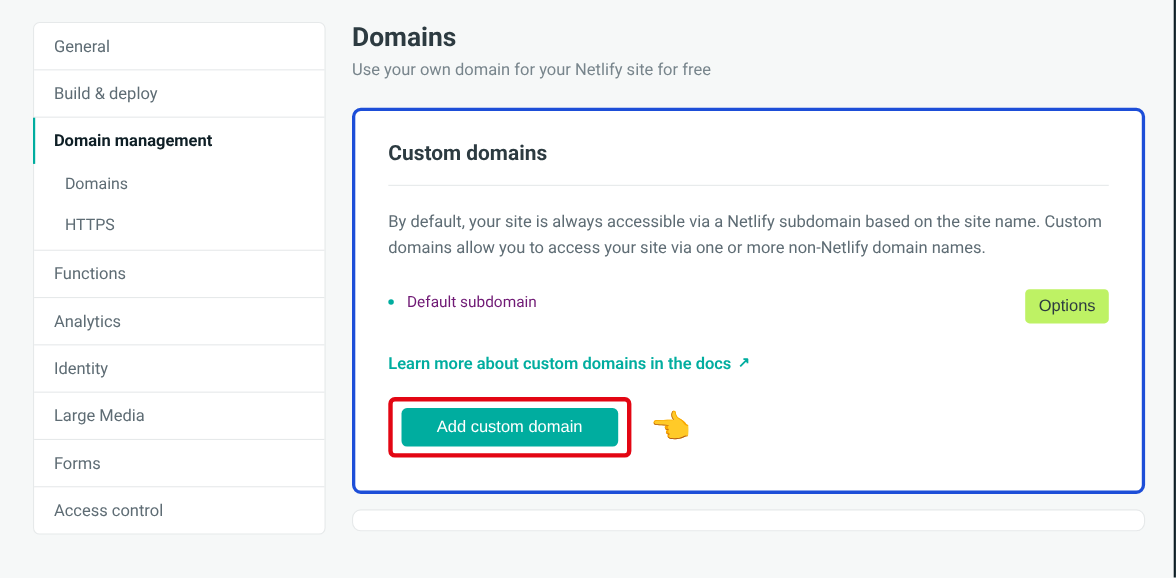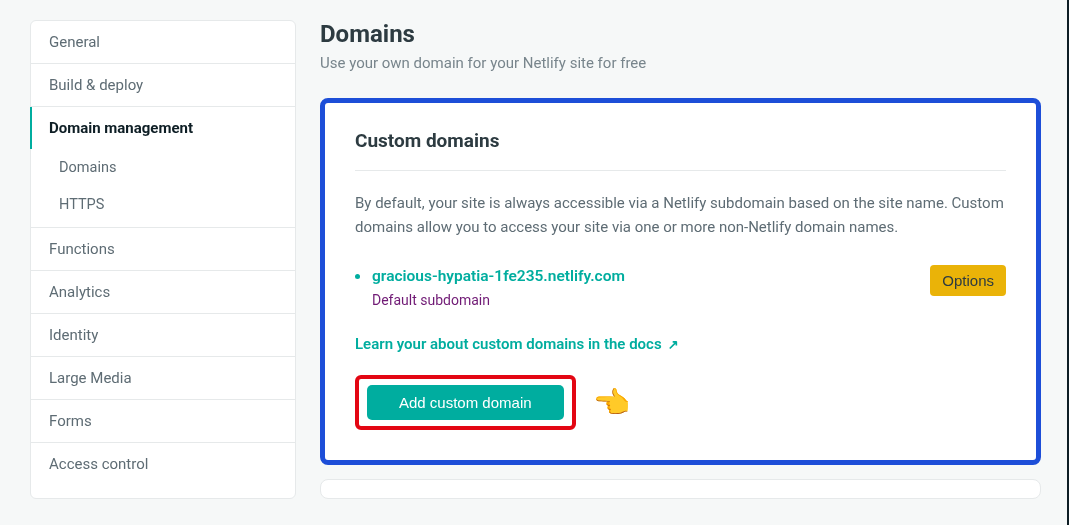--- a/index.html
+++ b/index.html
@@ -63,21 +63,21 @@
       color: #2d3b41;
       margin-bottom: 6px;
     }
     .page-subtitle {
       font-size: 15px;
       color: #78858c;
       margin-bottom: 26px;
     }
     .card {
       background: #fff;
-      border: 5px solid #1d4ed8;
+      border: 3px solid #1d4ed8;
       border-radius: 8px;
       padding: 26px 30px 30px 30px;
       margin-bottom: 14px;
     }
     .card-title {
       font-size: 19px;
       font-weight: 700;
       color: #2d3b41;
       padding-bottom: 18px;
       border-bottom: 1px solid #e6e9ea;
@@ -111,21 +111,21 @@
       font-weight: 600;
       line-height: 1.5;
       cursor: pointer;
     }
     .domain-sub {
       color: #701a75;
       font-size: 14px;
       margin-top: 4px;
     }
     .options-btn {
-      background: #eab308;
+      background: #bef264;
       border: none;
       border-radius: 4px;
       padding: 7px 12px;
       font-size: 15px;
       color: #2d3b41;
       font-weight: 500;
       cursor: pointer;
     }
     .learn-link {
       color: #00ad9f;
@@ -192,29 +192,28 @@
     <p class="page-subtitle">Use your own domain for your Netlify site for free</p>
 
     <section class="card">
       <h2 class="card-title">Custom domains</h2>
       <p class="card-desc">By default, your site is always accessible via a Netlify subdomain based on the site name. Custom domains allow you to access your site via one or more non-Netlify domain names.</p>
 
       <div class="domain-row">
         <div class="domain-left">
           <span class="bullet"></span>
           <div class="domain-info">
-            <div class="domain-link">gracious-hypatia-1fe235.netlify.com</div>
             <div class="domain-sub">Default subdomain</div>
           </div>
         </div>
         <button class="options-btn">Options</button>
       </div>
 
       <div class="learn-link">
-        <span>Learn your about custom domains in the docs</span>
+        <span>Learn more about custom domains in the docs</span>
         <span class="arrow">↗</span>
       </div>
 
       <div class="add-row">
         <span class="highlight-box">
           <button class="add-btn">Add custom domain</button>
         </span>
         <span class="pointer">👈</span>
       </div>
     </section>

